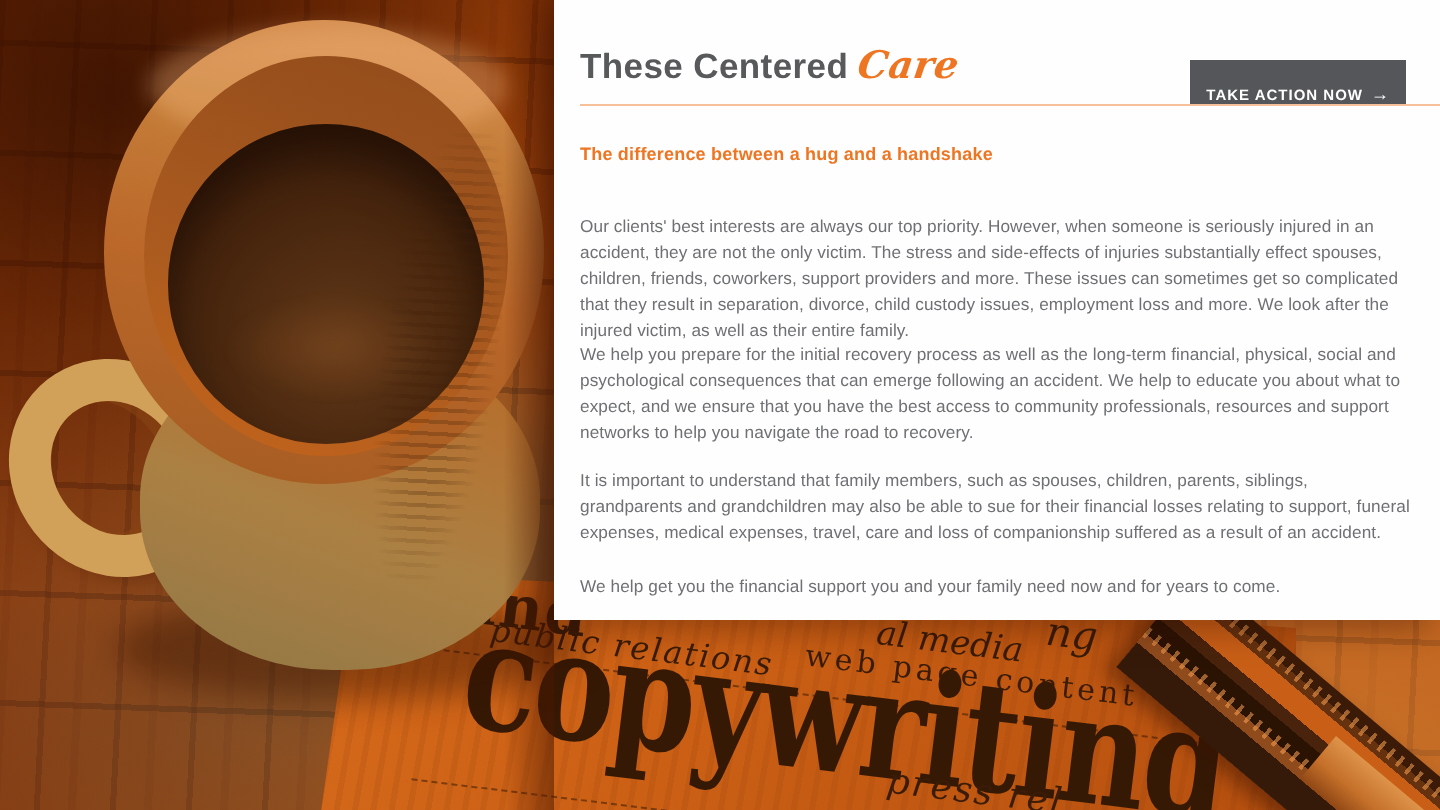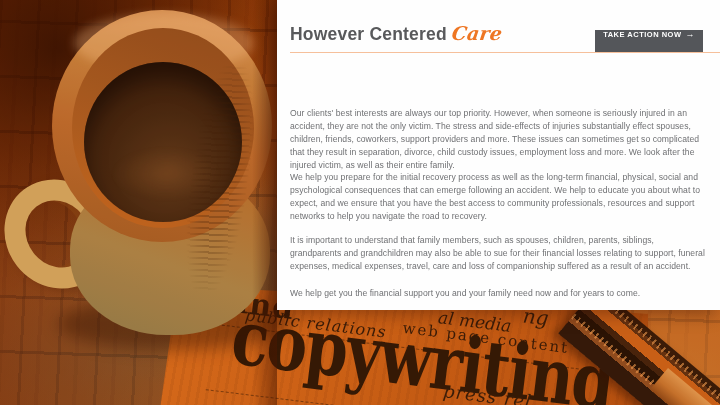--- a/index.html
+++ b/index.html
@@ -99,21 +99,21 @@
   .panel { position:absolute; left:277px; top:0; width:443px; height:310px;
     background:#fefefe; box-shadow:-5px 5px 16px rgba(40,10,0,.35); }
   .title { position:absolute; left:13px; top:22px; font-size:17.5px; font-weight:bold;
     color:var(--title-gray,#58595b); letter-spacing:.2px; }
   .title .script { font-family:"DejaVu Serif", serif; font-style:italic; font-weight:bold;
     color:var(--accent,#ee7623); font-size:19px; margin-left:5px;
     display:inline-block; transform:skewX(-8deg); }
   .cta { position:absolute; top:30px; right:17px; height:22px; padding:0 8px;
     background:var(--button-gray,#54565a); color:#fff; border:none; cursor:pointer;
     font-family:"Liberation Sans", sans-serif; font-size:7.5px; font-weight:bold;
-    letter-spacing:.5px; display:flex; align-items:flex-start; gap:4px; }
+    letter-spacing:.5px; display:flex; align-items:flex-end; gap:4px; }
   .cta .arrow { font-size:9px; line-height:1; }
   .divider { position:absolute; left:13px; right:0; top:52px; height:1px;
     background:rgba(238,118,35,.45); }
   .subhead { position:absolute; left:13px; right:14px; top:72px; font-size:9px;
     font-weight:bold; color:var(--accent,#ee7623); letter-spacing:.1px; }
   .para { position:absolute; left:13px; right:14px; font-size:8.6px; line-height:12.9px;
     color:var(--body-gray,#6f7073); letter-spacing:.05px; }
   .p1 { top:85px;margin-top:22px; } .p2 { top:171px; } .p3 { top:234px; } .p4 { top:287px; }
 </style>
 </head>
@@ -155,25 +155,26 @@
       <div class="zipper z2"></div>
     </div>
     <div class="pen-barrel"></div>
 
     <div class="panel-edge-shadow"></div>
     <div class="tint"></div>
   </div>
 
   <section class="panel">
     <h1 class="title">
-      <span>However Centered</span><span class="script">Care</span>
+      <span>These Centered</span><span class="script">Care</span>
     </h1>
     <button class="cta">
       <span>TAKE ACTION NOW</span>
       <span class="arrow">→</span>
     </button>
     <div class="divider"></div>
+    <h2 class="subhead">The difference between a hug and a handshake</h2>
     <p class="para p1">Our clients' best interests are always our top priority. However, when someone is seriously injured in an accident, they are not the only victim. The stress and side-effects of injuries substantially effect spouses, children, friends, coworkers, support providers and more. These issues can sometimes get so complicated that they result in separation, divorce, child custody issues, employment loss and more. We look after the injured victim, as well as their entire family.</p>
     <p class="para p3">It is important to understand that family members, such as spouses, children, parents, siblings, grandparents and grandchildren may also be able to sue for their financial losses relating to support, funeral expenses, medical expenses, travel, care and loss of companionship suffered as a result of an accident.</p>
     <p class="para p2">We help you prepare for the initial recovery process as well as the long-term financial, physical, social and psychological consequences that can emerge following an accident. We help to educate you about what to expect, and we ensure that you have the best access to community professionals, resources and support networks to help you navigate the road to recovery.</p>
     <p class="para p4">We help get you the financial support you and your family need now and for years to come.</p>
   </section>
 </div>
 
 </body></html>

